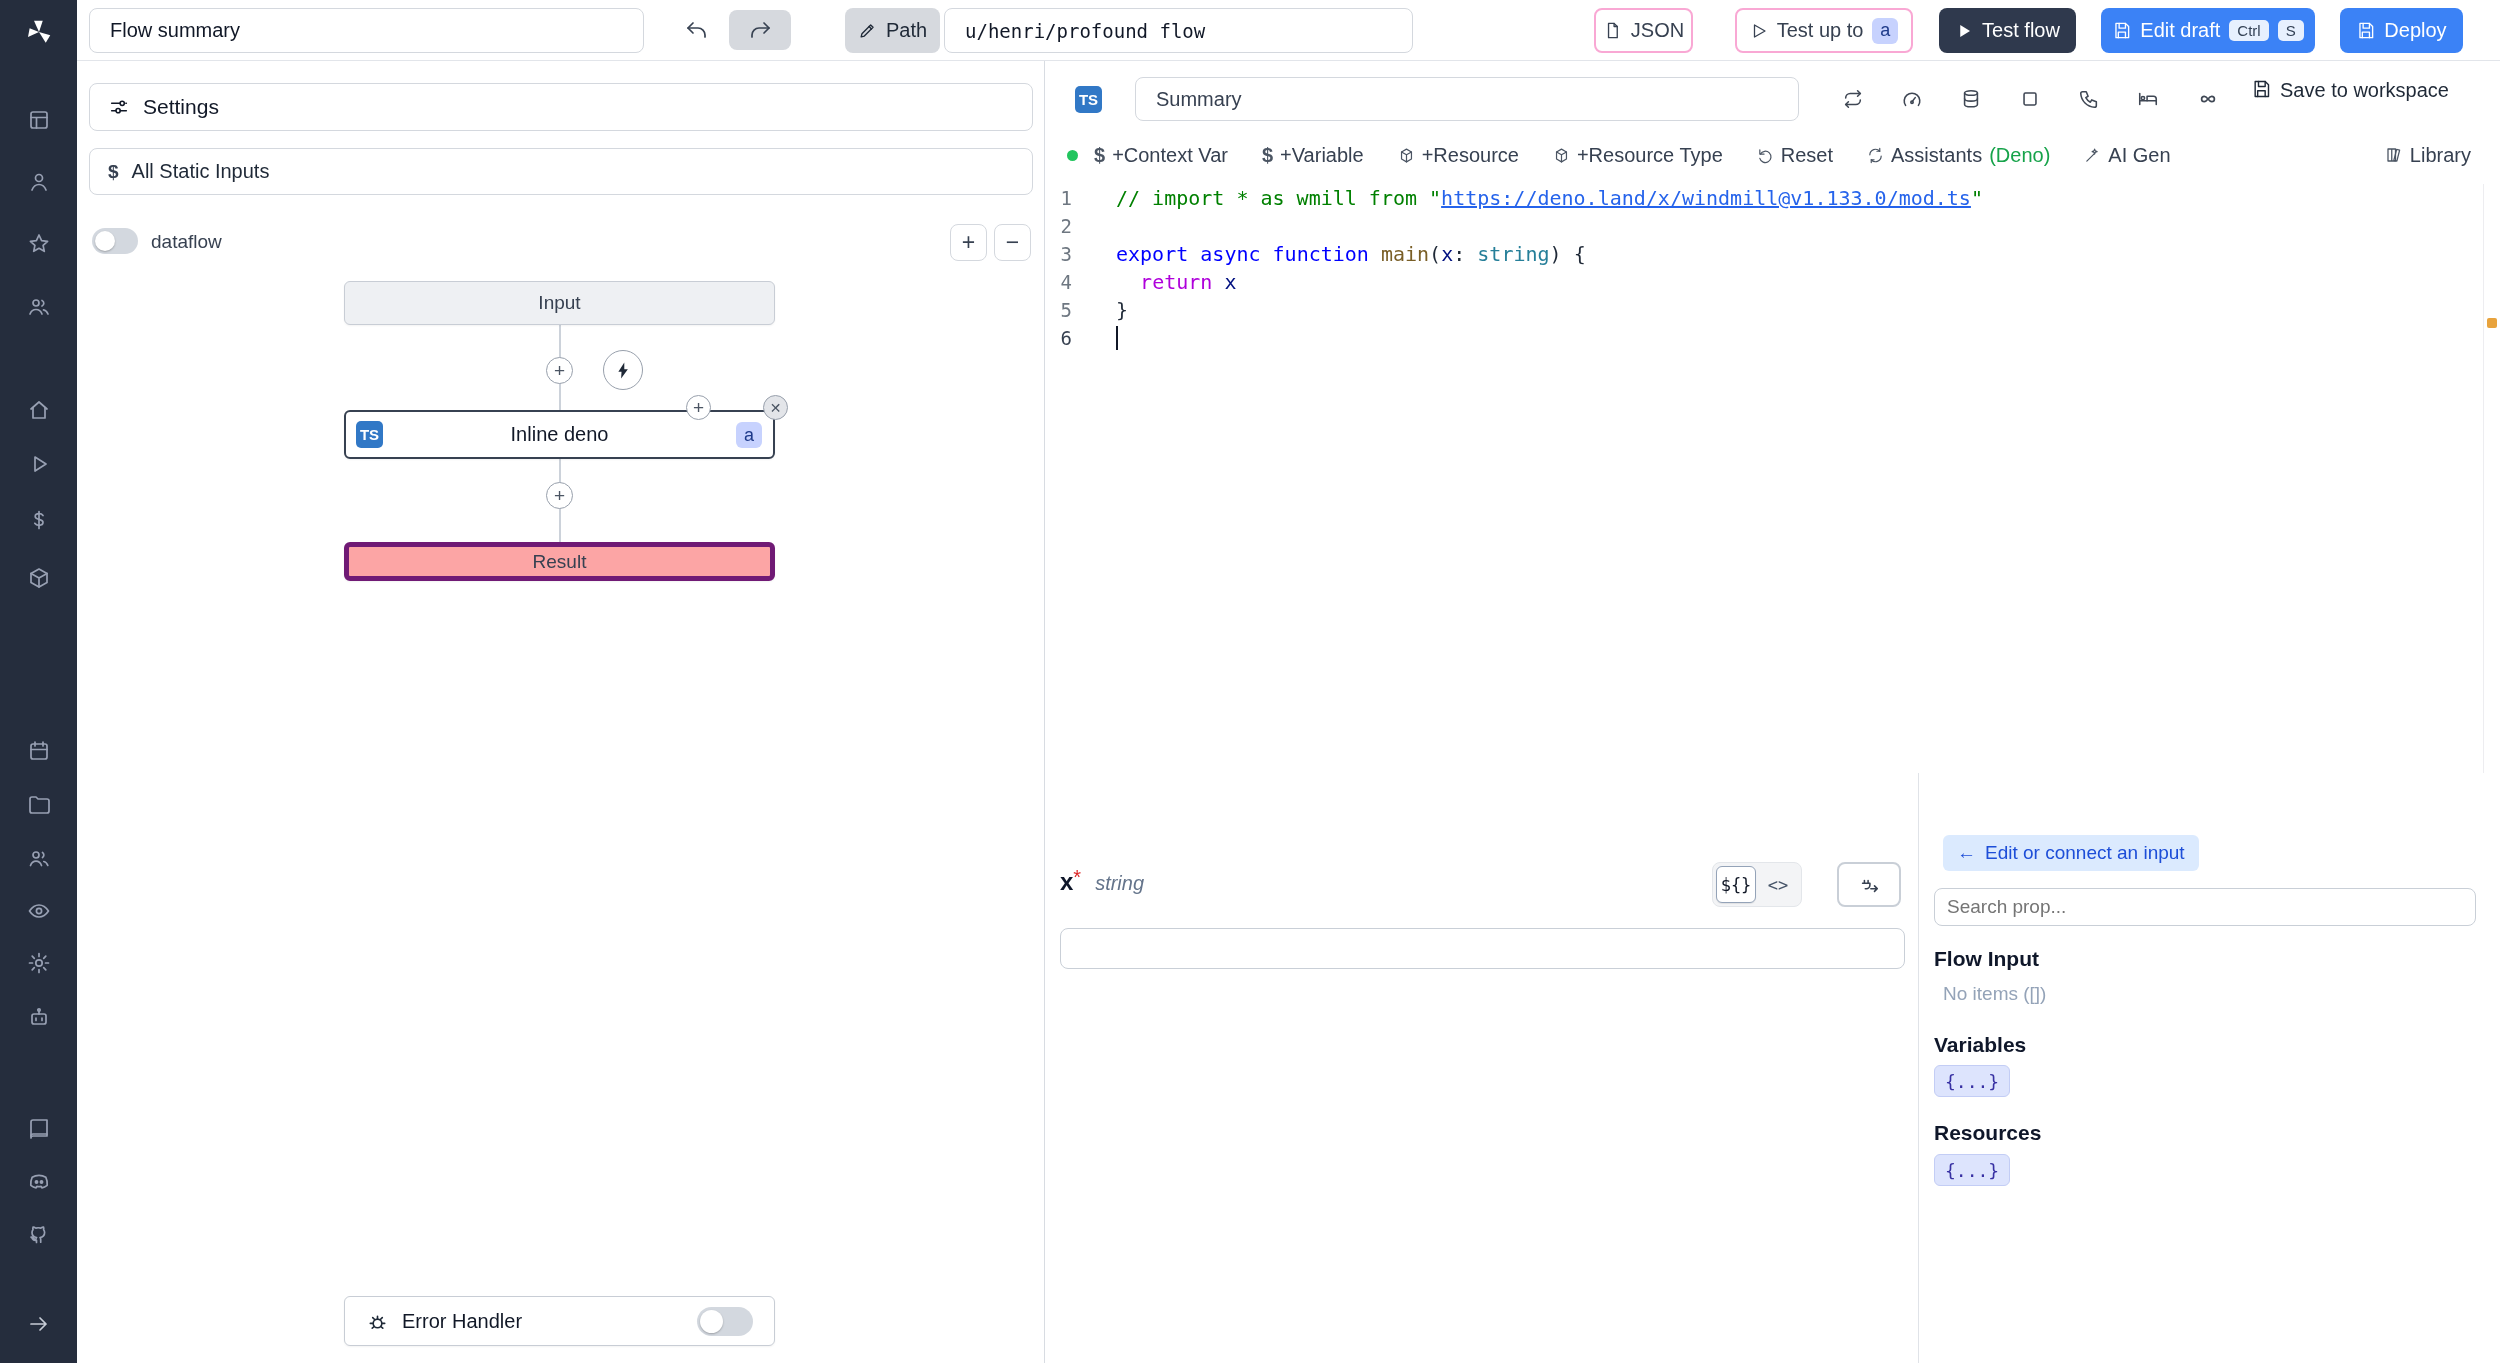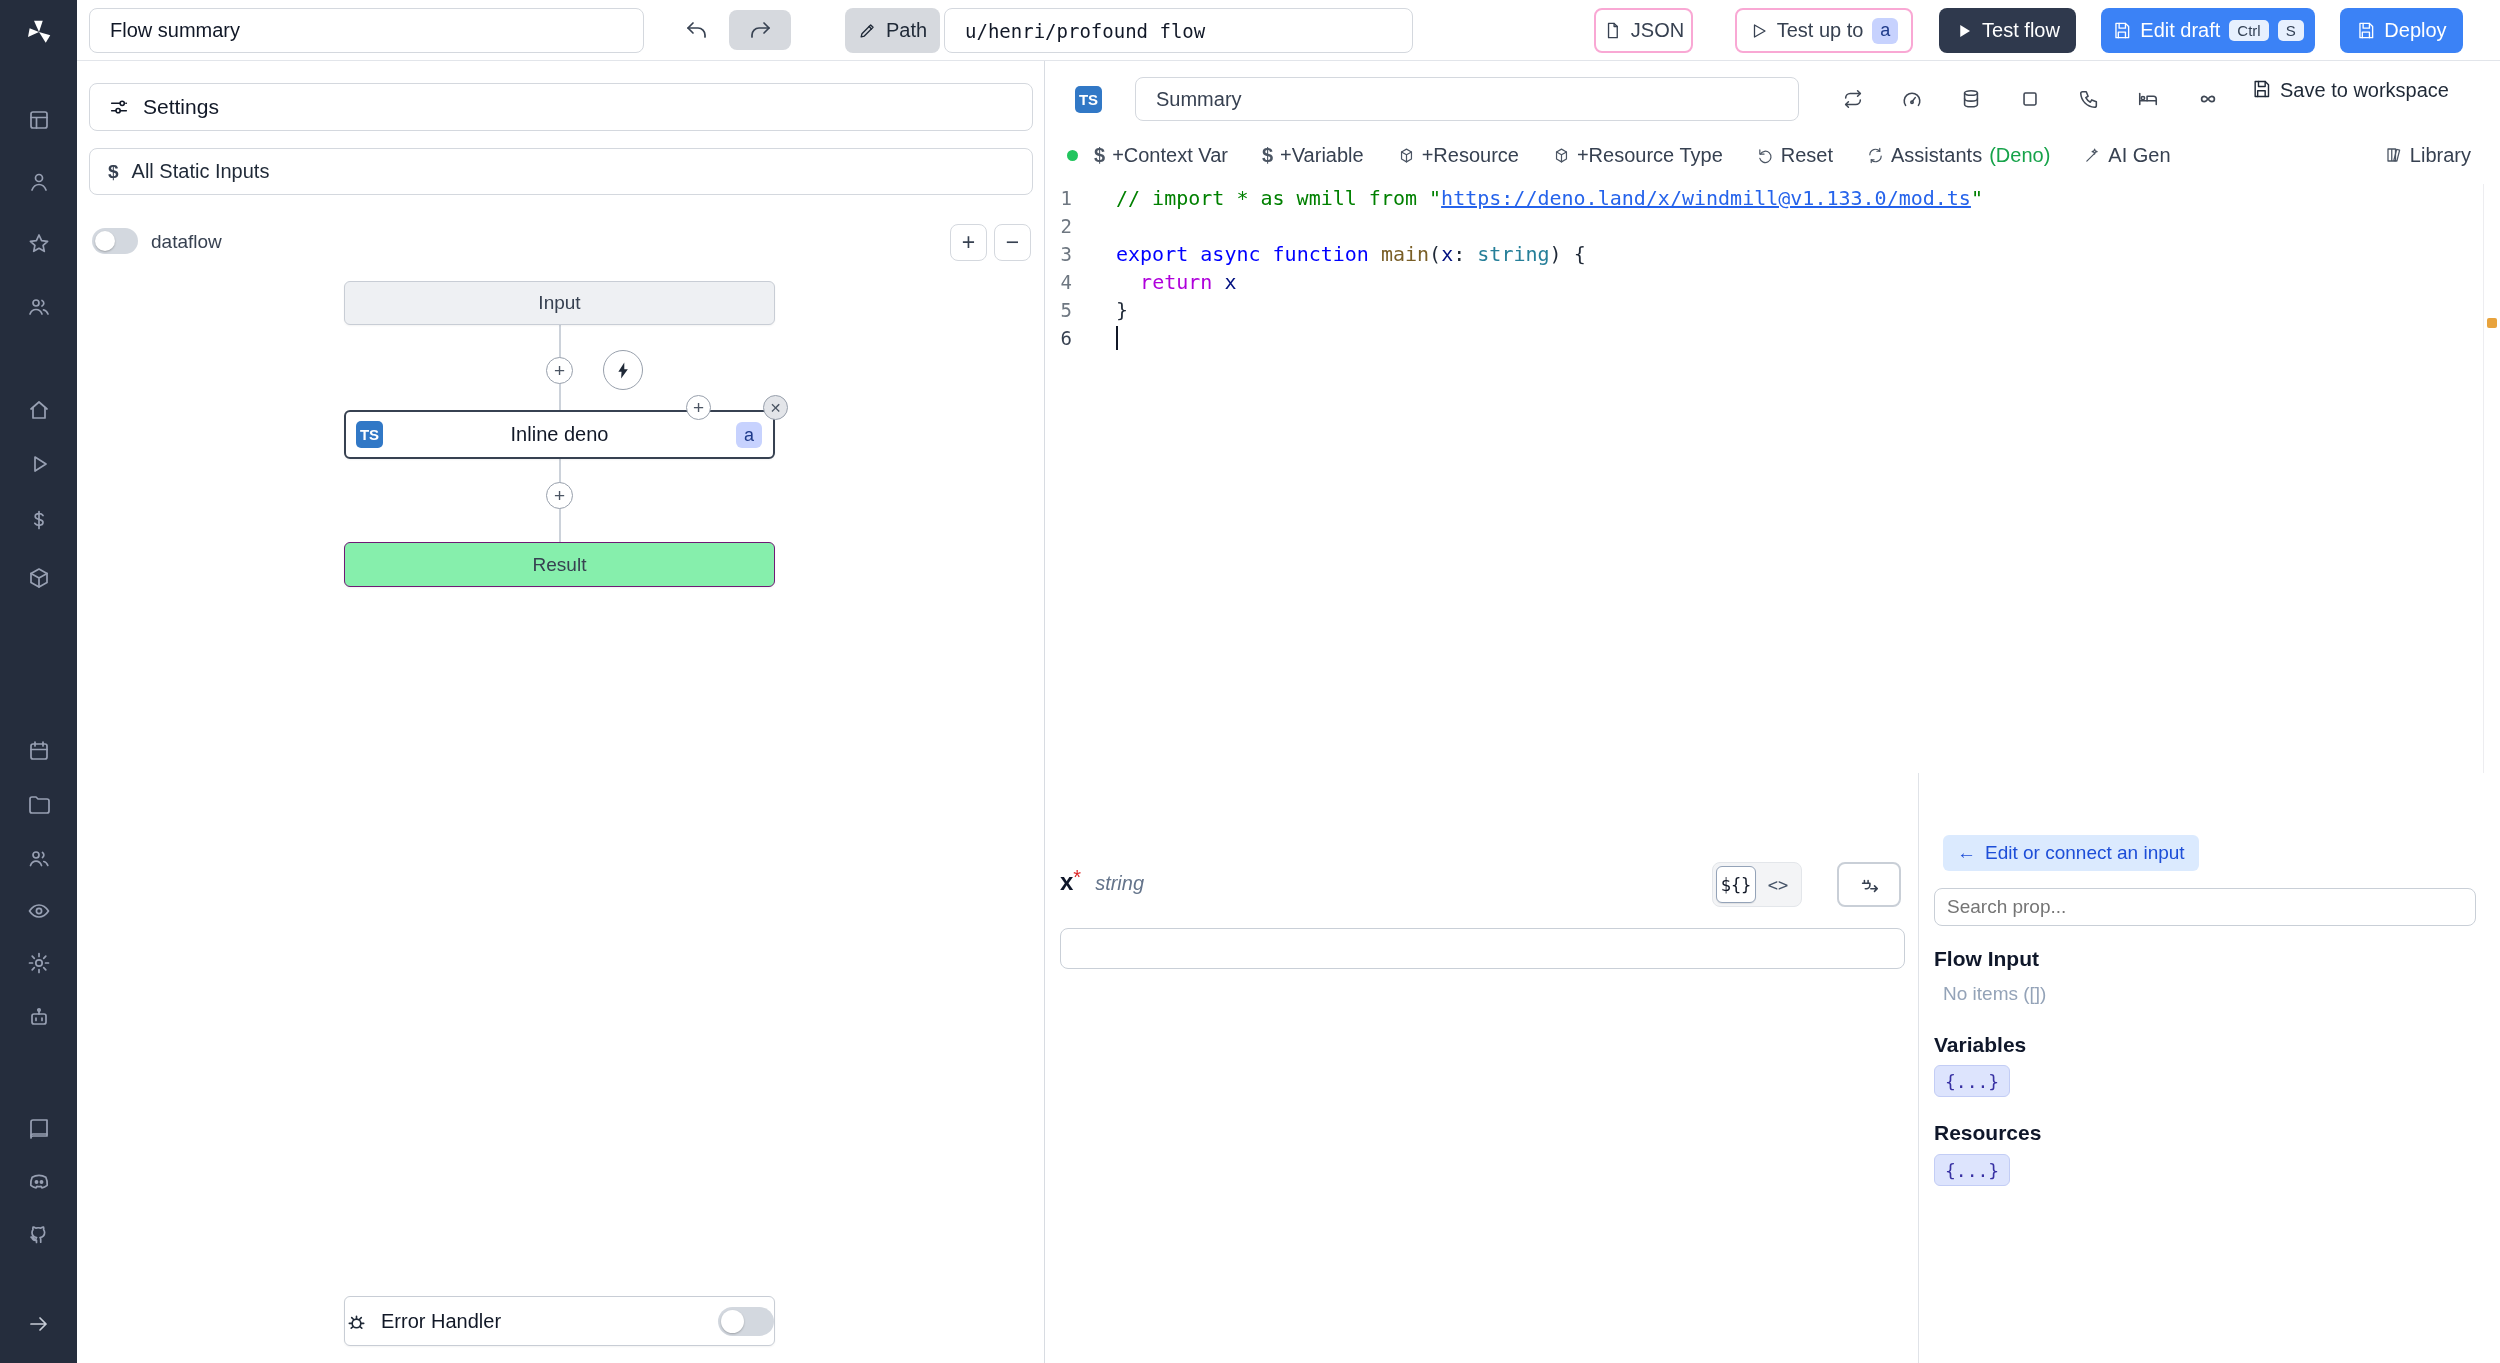--- a/index.html
+++ b/index.html
@@ -276,23 +276,23 @@
     <div class="node" style="top:349px;height:49px;background:#fff;border:2px solid #374151;font-size:20px;color:#111827">
       <span class="ts-badge abs" style="left:10px;top:9px">TS</span>
       <span>Inline deno</span>
       <span class="mini-badge abs" style="right:11px;top:10px">a</span>
     </div>
     <div class="plus-circle" style="left:609px;top:334px;width:25px;height:25px">+</div>
     <div class="plus-circle" style="left:686px;top:334px;width:25px;height:25px;background:#e3e5e9;font-size:14px">✕</div>
 
     <div class="plus-circle" style="left:469px;top:421px">+</div>
 
-    <div class="node" style="top:481px;height:45px;background:#86efac;border:1px solid #701a75">Result</div>
-
-    <div class="node" style="top:1235px;height:50px;background:#fff;border:1px solid #c8cdd5;justify-content:flex-start;padding:0 0;gap:13px;font-size:20px;color:#111827;font-weight:500">
+    <div class="node" style="top:481px;height:39px;background:#fca5a5;border:5px solid #701a75">Result</div>
+
+    <div class="node" style="top:1235px;height:50px;background:#fff;border:1px solid #c8cdd5;justify-content:flex-start;padding:0 21px;gap:13px;font-size:20px;color:#111827;font-weight:500">
       <svg class="ic" width="23" height="23" viewBox="0 0 24 24" style="color:#1f2937">
           <circle cx="12" cy="14" r="4.5"></circle>
           <path d="M12 9.5V6.5M7 8l2.3 2.2M17 8l-2.3 2.2M4.5 14h3M16.5 14h3M6.5 19l2.3-1.8M17.5 19l-2.3-1.8"></path>
         </svg>
       <span>Error Handler</span>
       <div class="toggle tg-lg" style="margin-left:auto"></div>
     </div>
   </section>
 
   <section class="right-panel">

